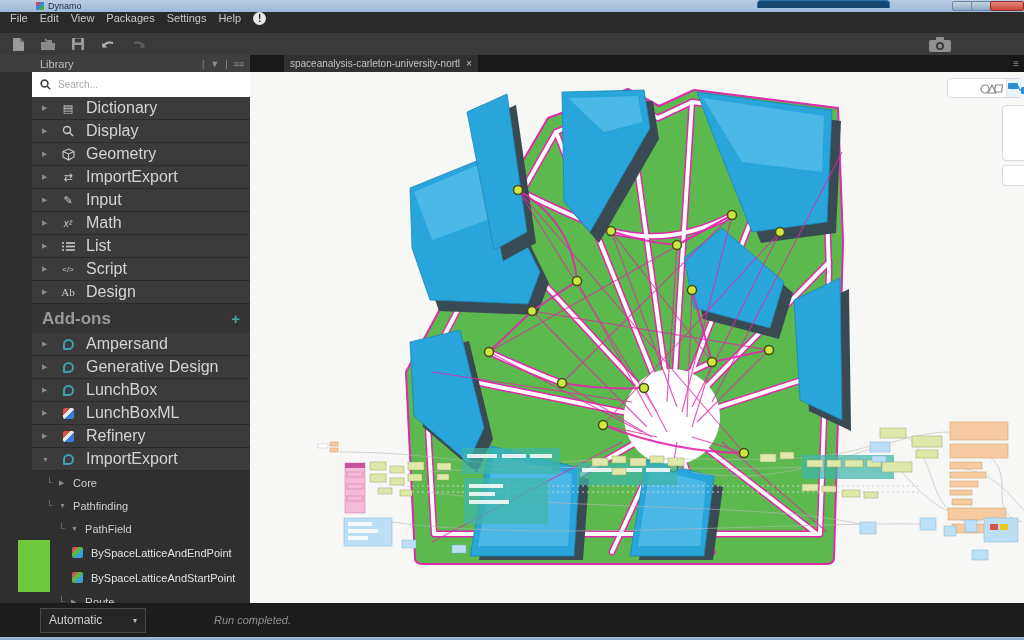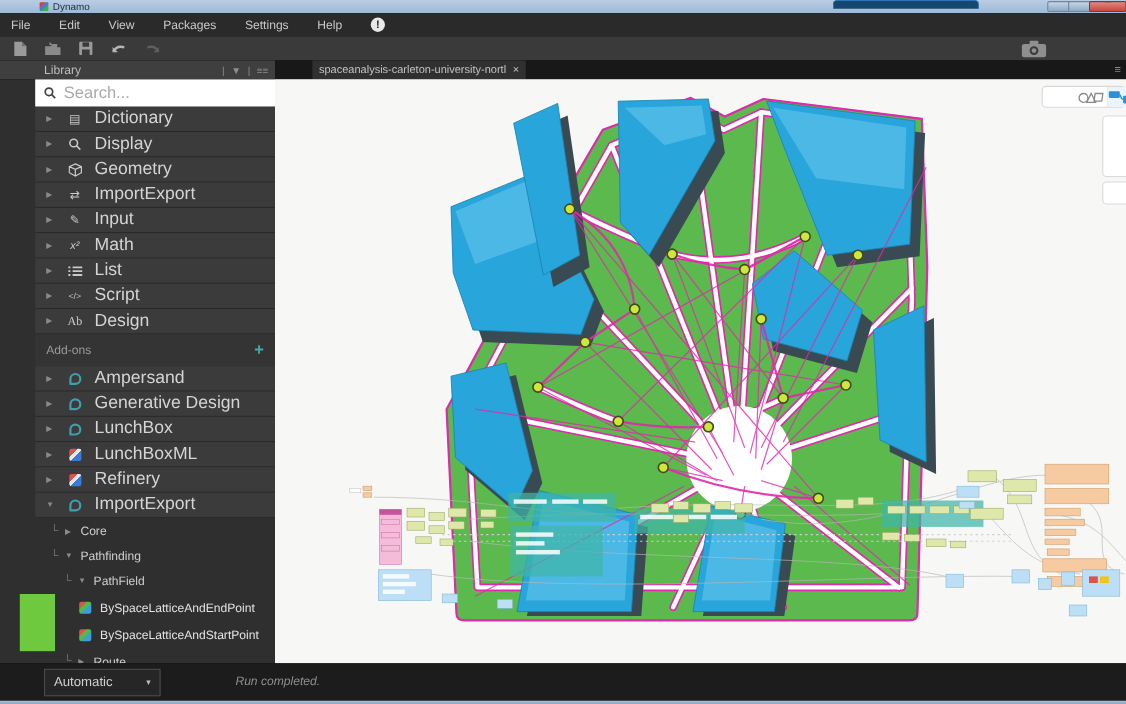--- a/index.html
+++ b/index.html
@@ -20,49 +20,49 @@
   
   #titlebar{left:0;top:0;width:1024px;height:12px;background:linear-gradient(var(--titlebar),var(--titlebar2));display:flex;align-items:center;}
   #app-icon{width:8px;height:8px;margin:0 4px 0 4px;background:linear-gradient(135deg,#d43f3f 0 30%,#3f7ed4 30% 60%,#3fae52 60%);border-radius:1px;}
   #title-text{font-size:9px;color:#1d2b3a;line-height:10px;}
   #deco-tab{left:757px;top:0;width:133px;height:8px;background:#16486f;border:1px solid #2e75b6;border-bottom:none;border-radius:4px 4px 0 0;}
   .winbtn{top:1px;height:10px;border-radius:2px;border:1px solid #6e87a0;font-size:7px;line-height:8px;text-align:center;color:#fff;background:linear-gradient(#c7d6e6,#8fa9c2);}
   #btn-min{left:952px;width:18px;color:#223;}
   #btn-restore{left:971px;width:18px;color:#223;}
   #btn-close{left:990px;width:32px;background:linear-gradient(#e08a7e,var(--close-red));border-color:#8f2f28;font-weight:bold;}
 
-  #menubar{left:0;top:12px;width:1024px;height:21px;background:var(--menu-bg);display:flex;align-items:center;gap:26px;padding-left:10px;}
+  #menubar{left:0;top:12px;width:1024px;height:21px;background:var(--menu-bg);display:flex;gap:12px;padding-left:10px;}
   .menu-item{font-size:11px;color:#c9c9c9;cursor:default;}
   #alert-icon{width:13px;height:13px;border-radius:50%;background:#e9e9e9;color:#222;font-weight:bold;font-size:10px;text-align:center;line-height:13px;}
 
   #toolbar{left:0;top:33px;width:1024px;height:22px;background:var(--tool-bg);display:flex;align-items:center;gap:14px;padding-left:10px;}
   .tbi{width:16px;height:16px;display:inline-flex;align-items:center;justify-content:center;}
   #camera-btn{left:896px;top:36px;width:24px;height:17px;}
 
   
   #lib-header{left:0;top:55px;width:250px;height:17px;background:var(--hdr-bg);display:flex;align-items:center;}
   #lib-title{font-size:11px;color:#bdbdbd;padding-left:8px;flex:1;}
   .lib-hdr-ic{color:#8f8f8f;font-size:9px;margin-right:6px;}
   #tabbar{left:250px;top:55px;width:774px;height:17px;background:var(--tabbar);display:flex;align-items:center;}
   #doc-tab{height:17px;background:var(--tab-bg);display:flex;align-items:center;padding:0 6px;margin-left:2px;}
   #doc-tab span{font-size:10px;color:#c3c3c3;}
   #tab-close{margin-left:6px;color:#8f8f8f;font-size:10px;}
   #tab-menu{margin-left:auto;margin-right:5px;color:#8a8a8a;font-size:10px;letter-spacing:0;}
 
   
   #library{left:0;top:72px;width:250px;height:531px;background:var(--panel-bg);overflow:hidden;}
   #search-box{margin:0;width:250px;height:25px;background:#fff;display:flex;align-items:center;padding:0 8px;gap:7px;}
-  #search-input{border:none;outline:none;flex:1;font-size:15px;color:#444;font-family:inherit;}
+  #search-input{border:none;outline:none;flex:1;font-size:10px;color:#444;font-family:inherit;}
   #search-input::placeholder{color:#a9a9a9;}
   .lib-row{height:23px;background:var(--row-bg);border-bottom:1px solid var(--row-line);display:flex;align-items:center;padding-left:10px;gap:10px;}
   .caret{color:#8a8a8a;font-size:7px;width:8px;}
   .lib-ic{width:16px;color:#c9c9c9;font-size:11px;text-align:center;display:inline-flex;justify-content:center;align-items:center;}
   .lib-label{font-size:16px;color:var(--text-light);text-align:center;}
   #addons-header{height:29px;background:#343434;display:flex;align-items:center;padding:0 10px;}
-  #addons-title{font-size:11px;color:var(--text-dim);flex:1;}
+  #addons-title{font-size:17px;color:var(--text-dim);flex:1;font-weight:bold;}
   #addons-plus{color:var(--accent-teal);font-size:15px;font-weight:bold;}
   .pkg-ic{width:11px;height:11px;border:2px solid #3f9fae;border-radius:50% 50% 50% 10%;}
   .pkg-ic.colorful{border:none;border-radius:2px;background:linear-gradient(135deg,#d9534f 0 35%,#e8e8e8 35% 55%,#3a7bd5 55%);}
   .tree-row{height:23px;display:flex;align-items:center;gap:6px;background:var(--panel-bg);}
   .tree-glyph{color:#777;font-size:10px;}
   .tree-label{font-size:11px;color:#cfcfcf;}
   .node-row{height:25px;display:flex;align-items:center;gap:8px;}
   .node-ic{width:11px;height:11px;border-radius:2px;background:linear-gradient(135deg,#d9534f 0 30%,#57b847 30% 55%,#3aa0d5 55%);}
   .node-label{font-size:11px;color:#e2e2e2;}
   #pathfield-bar{left:18px;top:540px;width:2px;height:52px;background:var(--plus-green);}

